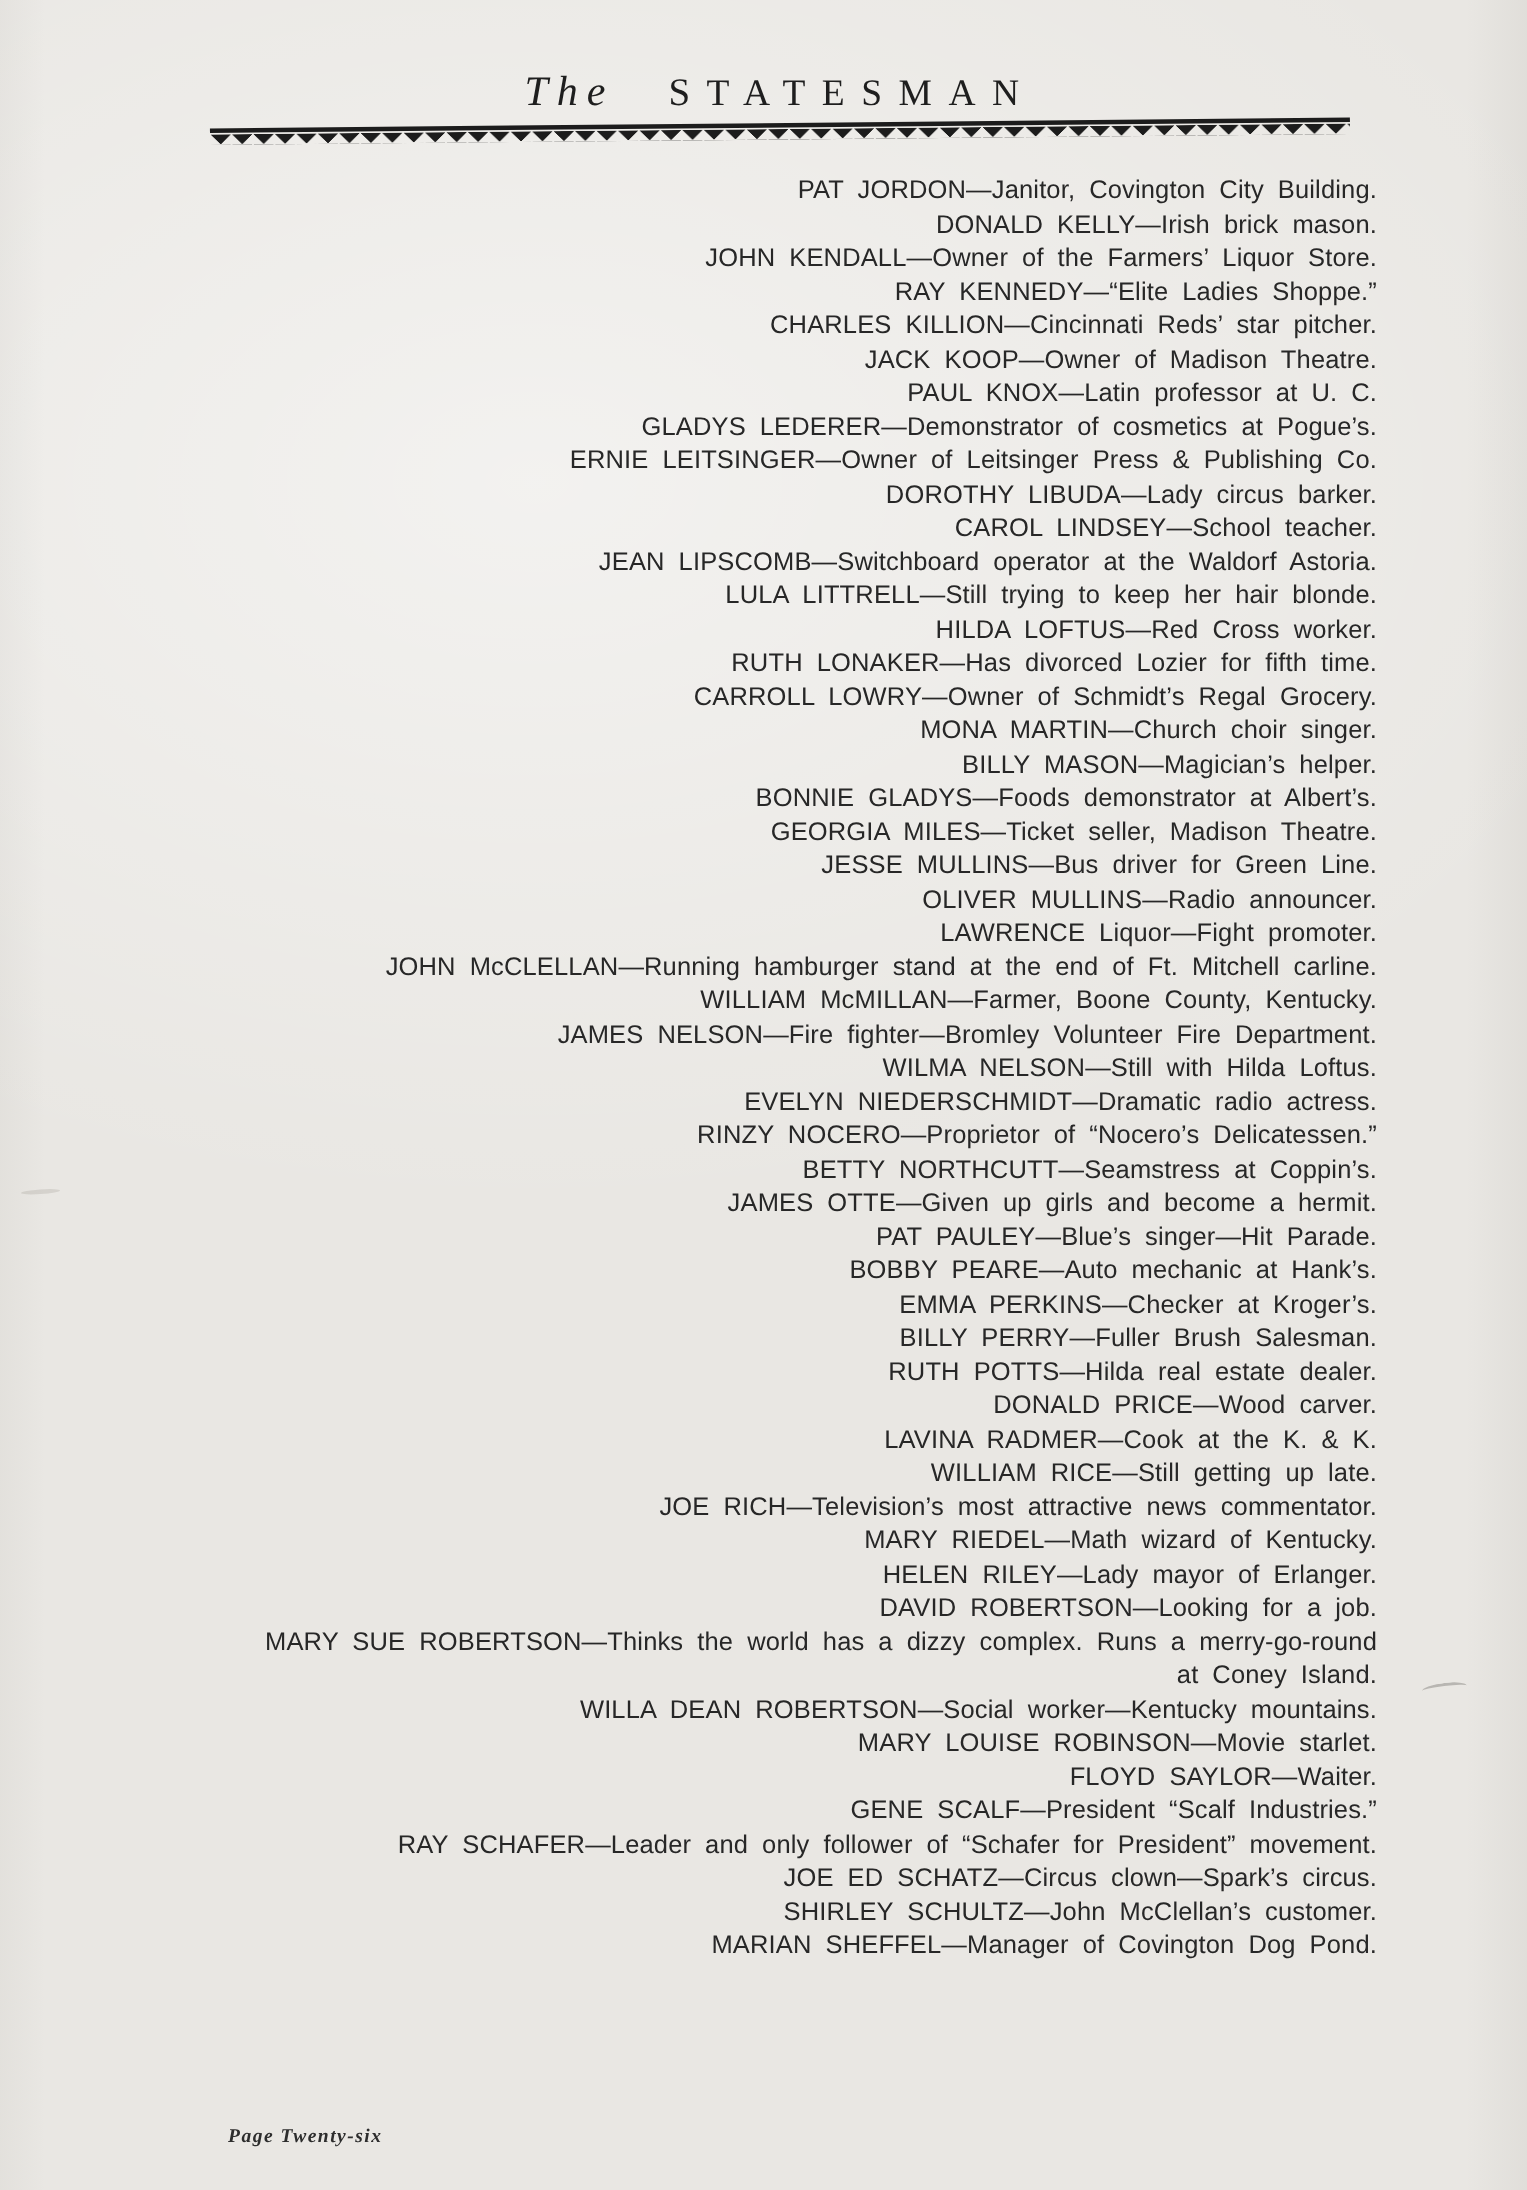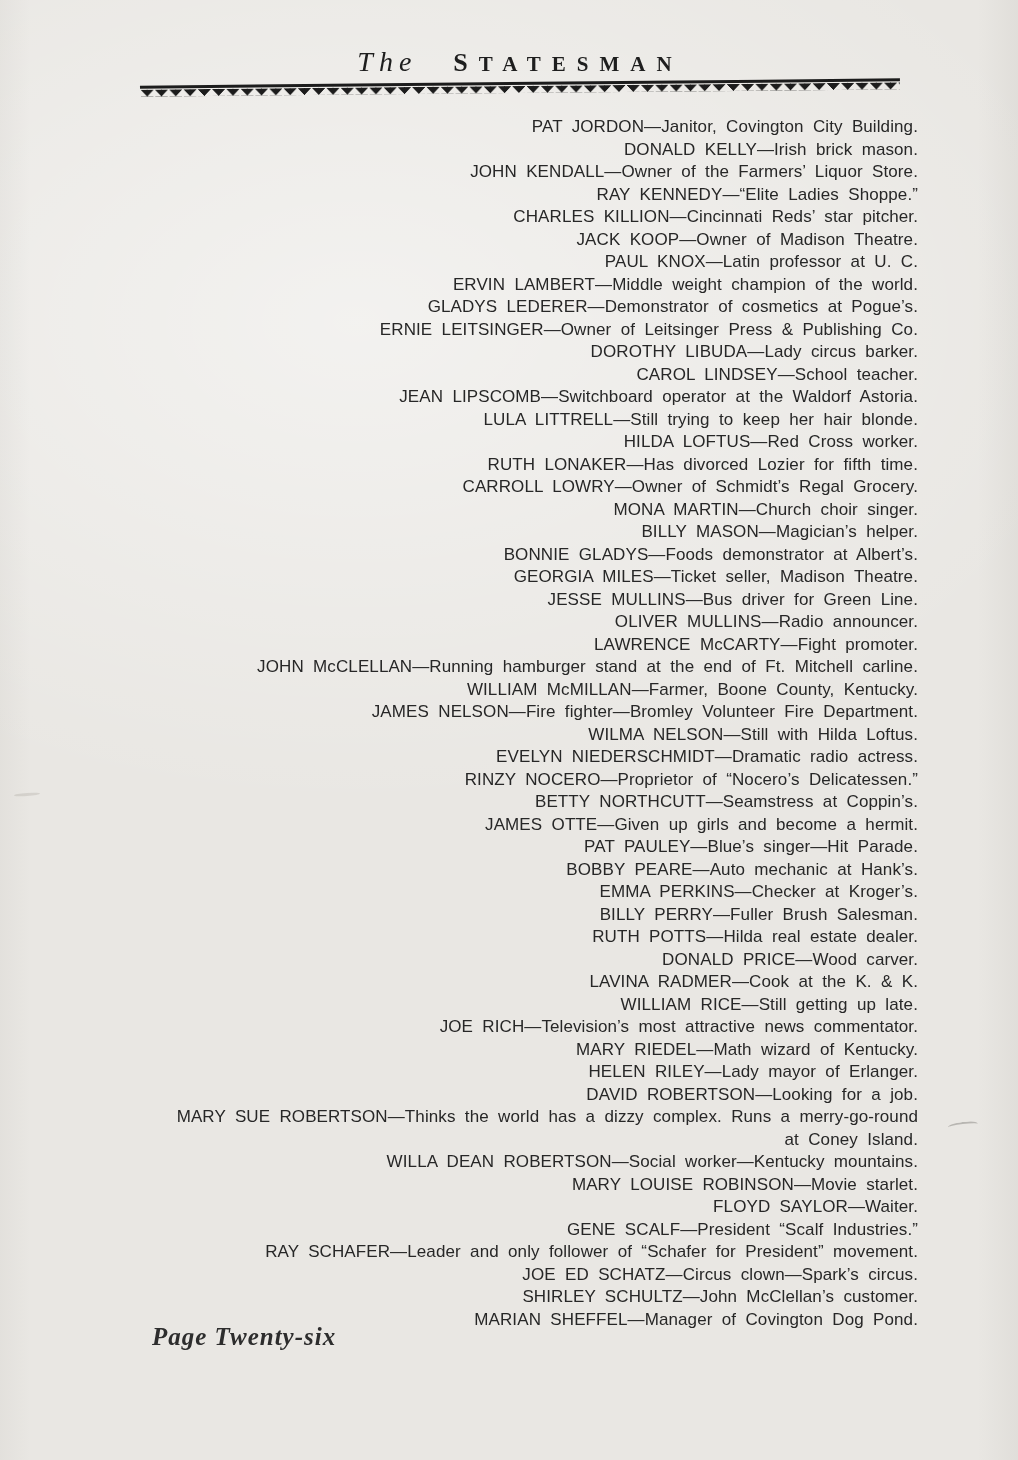--- a/index.html
+++ b/index.html
@@ -30,25 +30,24 @@
   .title-the {
     font-family: "Liberation Serif", serif;
     font-style: italic;
     font-size: 28px;
     letter-spacing: 6px;
     color: #1e1e1e;
     margin-right: 36px;
   }
   .title-main {
     font-family: "Liberation Serif", serif;
-    font-size: 21px;
+    font-size: 25px;
     letter-spacing: 11px;
     color: #1e1e1e;
     display: inline-block;
-    font-weight: bold;
   }
   .title-main::first-letter { font-size: 26px; }
 
   
   .ornament {
     position: absolute;
     left: 140px;
     top: 82px;
     width: 760px;
     transform: rotate(-0.55deg);
@@ -80,25 +79,25 @@
   .entry {
     padding-left: 48px;
     text-indent: -48px;
   }
   .entry .desc { white-space: pre-wrap; }
 
   
   .footer {
     position: absolute;
     left: 152px;
-    top: 1323px;
+    top: 1416px;
     font-family: "Liberation Serif", serif;
     font-style: italic;
     font-weight: bold;
-    font-size: 25px;
+    font-size: 13px;
     letter-spacing: 1px;
     color: #2d2d2d;
   }
 
   
   .smudge-a {
     position: absolute;
     left: 948px; top: 1122px;
     width: 30px; height: 5px;
     border-top: 2px solid rgba(95,92,86,0.35);
@@ -137,21 +136,20 @@
       <li class="entry"><span class="pname">JOHN KENDALL</span><span class="dash">—</span><span class="desc">Owner of the Farmers’ Liquor Store.</span></li>
 
       <li class="entry"><span class="pname">RAY KENNEDY</span><span class="dash">—</span><span class="desc">“Elite Ladies Shoppe.”</span></li>
 
       <li class="entry"><span class="pname">CHARLES KILLION</span><span class="dash">—</span><span class="desc">Cincinnati Reds’ star pitcher.</span></li>
 
       <li class="entry"><span class="pname">JACK KOOP</span><span class="dash">—</span><span class="desc">Owner of Madison Theatre.</span></li>
 
       <li class="entry"><span class="pname">PAUL KNOX</span><span class="dash">—</span><span class="desc">Latin professor at U. C.</span></li>
 
-      <li class="entry"><span class="pname">ERVIN LAMBERT</span><span class="dash">—</span><span class="desc">Middle weight champion of the world.</span></li>
 
       <li class="entry"><span class="pname">GLADYS LEDERER</span><span class="dash">—</span><span class="desc">Demonstrator of cosmetics at Pogue’s.</span></li>
 
       <li class="entry"><span class="pname">ERNIE LEITSINGER</span><span class="dash">—</span><span class="desc">Owner of Leitsinger Press &amp; Publishing Co.</span></li>
 
       <li class="entry"><span class="pname">DOROTHY LIBUDA</span><span class="dash">—</span><span class="desc">Lady circus barker.</span></li>
 
       <li class="entry"><span class="pname">CAROL LINDSEY</span><span class="dash">—</span><span class="desc">School teacher.</span></li>
 
       <li class="entry"><span class="pname">JEAN LIPSCOMB</span><span class="dash">—</span><span class="desc">Switchboard operator at the Waldorf Astoria.</span></li>
@@ -169,21 +167,21 @@
       <li class="entry"><span class="pname">BILLY MASON</span><span class="dash">—</span><span class="desc">Magician’s helper.</span></li>
 
       <li class="entry"><span class="pname">BONNIE GLADYS</span><span class="dash">—</span><span class="desc">Foods demonstrator at Albert’s.</span></li>
 
       <li class="entry"><span class="pname">GEORGIA MILES</span><span class="dash">—</span><span class="desc">Ticket seller, Madison Theatre.</span></li>
 
       <li class="entry"><span class="pname">JESSE MULLINS</span><span class="dash">—</span><span class="desc">Bus driver for Green Line.</span></li>
 
       <li class="entry"><span class="pname">OLIVER MULLINS</span><span class="dash">—</span><span class="desc">Radio announcer.</span></li>
 
-      <li class="entry"><span class="pname">LAWRENCE McCARTY</span><span class="dash">—</span><span class="desc">Fight promoter.</span></li>
+      <li class="entry"><span class="pname">LAWRENCE Liquor</span><span class="dash">—</span><span class="desc">Fight promoter.</span></li>
 
       <li class="entry"><span class="pname">JOHN McCLELLAN</span><span class="dash">—</span><span class="desc">Running hamburger stand at the end of Ft. Mitchell carline.</span></li>
 
       <li class="entry"><span class="pname">WILLIAM McMILLAN</span><span class="dash">—</span><span class="desc">Farmer, Boone County, Kentucky.</span></li>
 
       <li class="entry"><span class="pname">JAMES NELSON</span><span class="dash">—</span><span class="desc">Fire fighter—Bromley Volunteer Fire Department.</span></li>
 
       <li class="entry"><span class="pname">WILMA NELSON</span><span class="dash">—</span><span class="desc">Still with Hilda Loftus.</span></li>
 
       <li class="entry"><span class="pname">EVELYN NIEDERSCHMIDT</span><span class="dash">—</span><span class="desc">Dramatic radio actress.</span></li>

